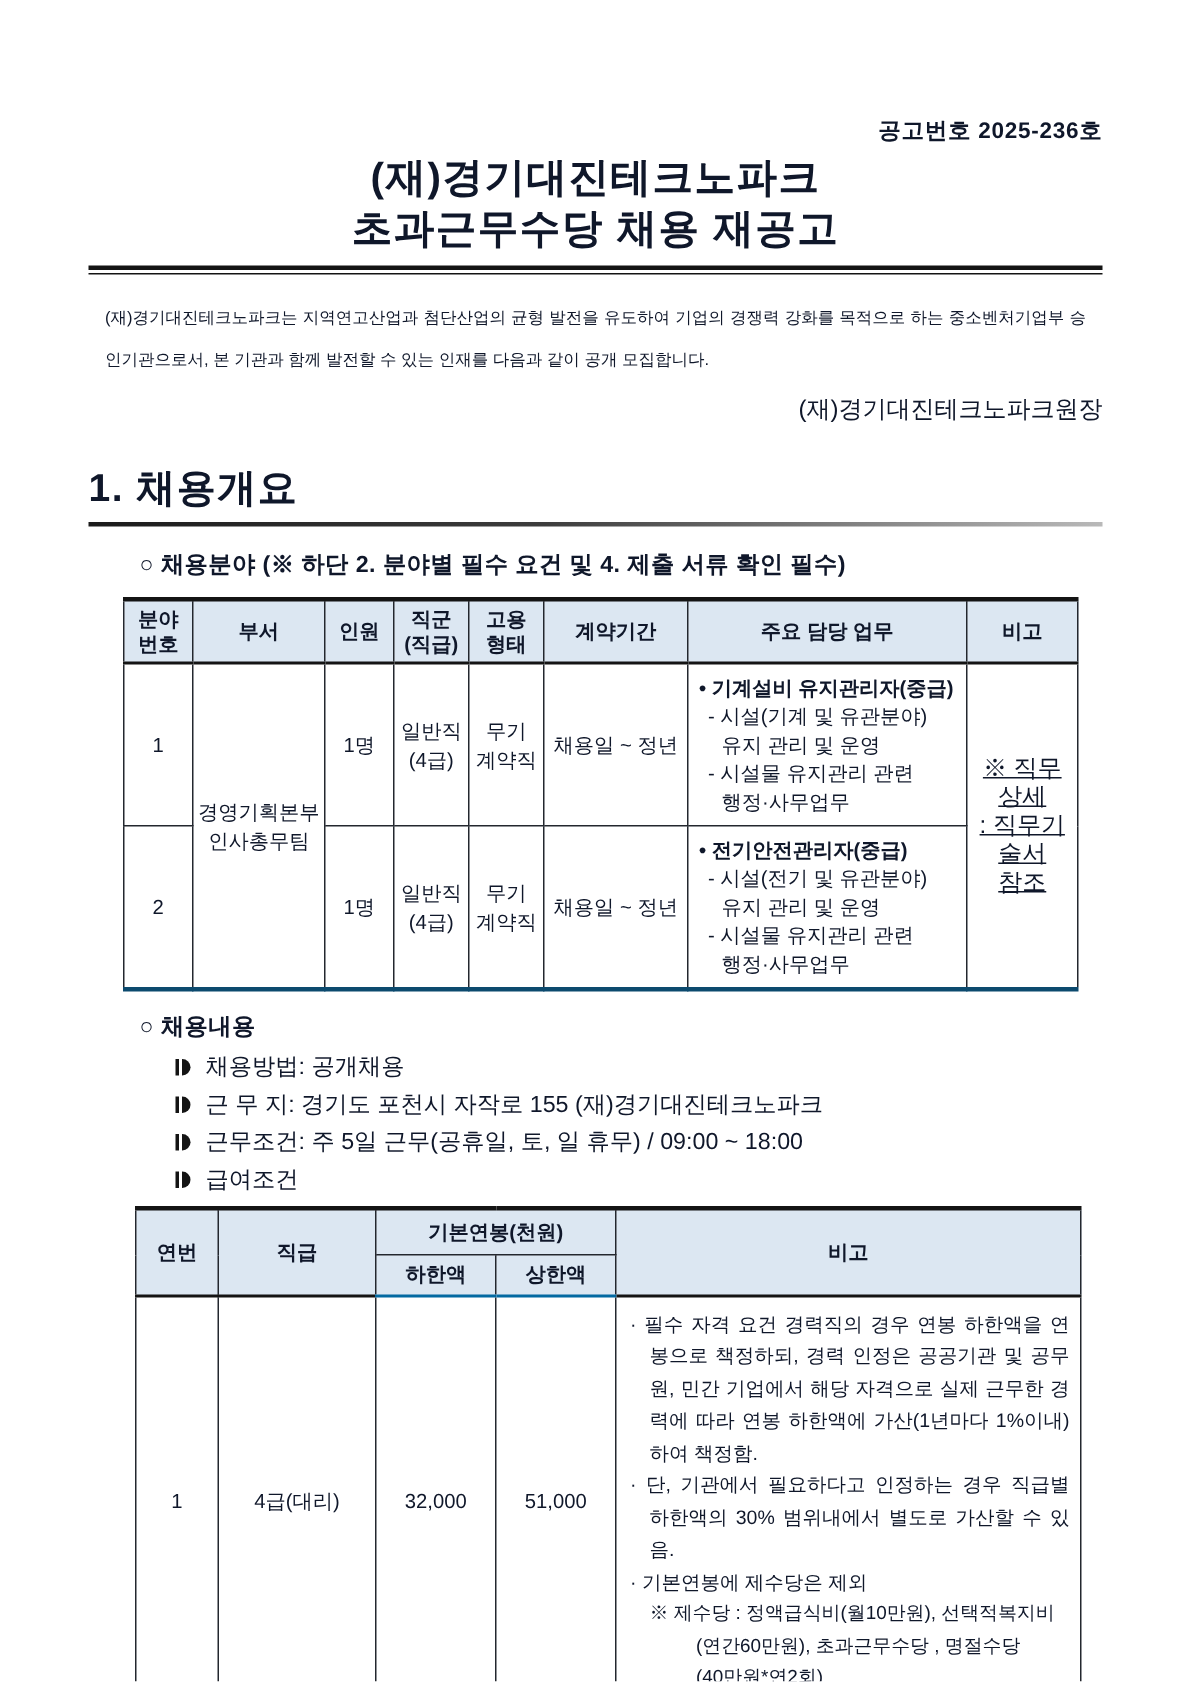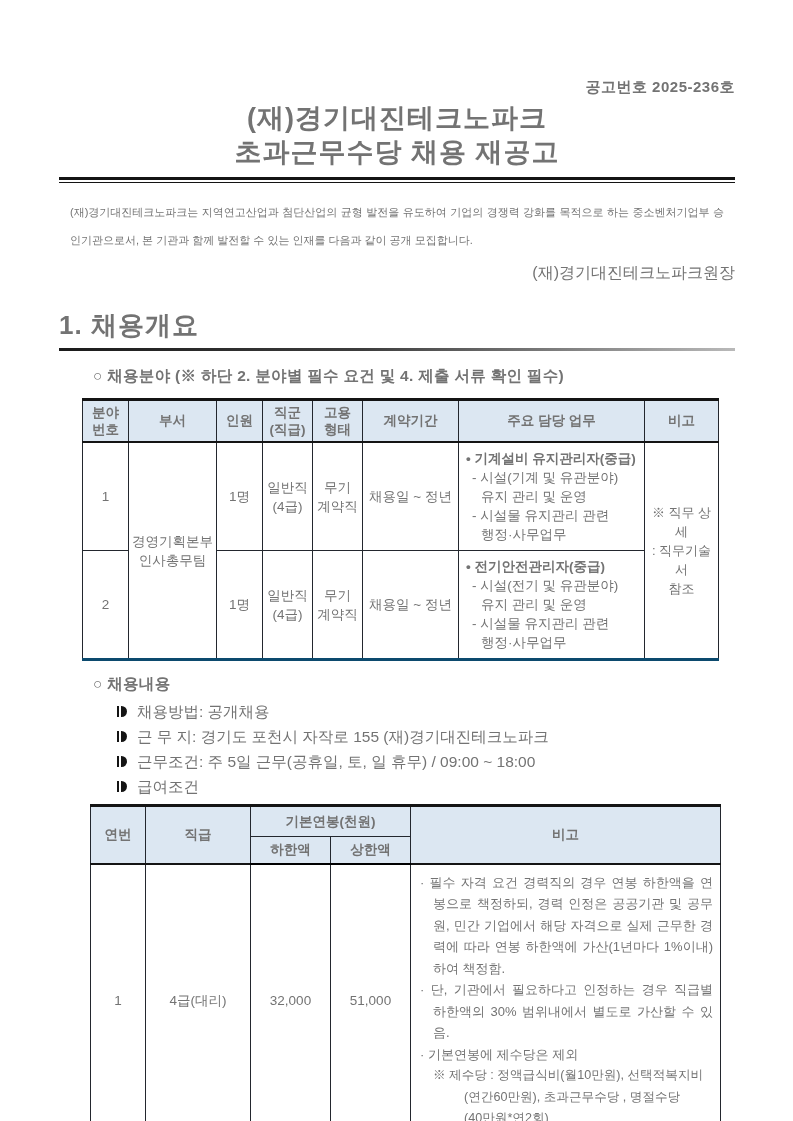--- a/index.html
+++ b/index.html
@@ -1,20 +1,20 @@
 <!DOCTYPE html>
 <html><head>
 <meta charset="utf-8">
 <style>
   html,body{margin:0;padding:0;background:#ffffff;}
   .page{
     width:793px;height:1121px;box-sizing:border-box;
     padding:78px 58px 0 59px;
     font-family:"Liberation Sans",sans-serif;
-    color:#737373;background:#ffffff;overflow:hidden;position:relative;
+    color:#0f172a;background:#ffffff;overflow:hidden;position:relative;
   }
   .pre{white-space:pre-line;}
 
   .notice-no{text-align:right;font-size:15px;font-weight:700;letter-spacing:.5px;}
 
   .title{margin-top:4px;text-align:center;font-size:27px;font-weight:800;line-height:34px;letter-spacing:1px;}
   .double-rule{margin-top:8px;height:2px;border-top:3px solid #141414;border-bottom:1px solid #141414;}
 
   .intro{margin:15px 11px 0;font-size:11px;line-height:28px;text-align:justify;word-break:break-all;}
   .signature{margin-top:9px;text-align:right;font-size:16px;}
@@ -31,34 +31,34 @@
 
   .t1{margin:11px 0 0 23px;width:636px;font-size:13.5px;
       border-top:3px solid #141414;border-bottom:3px solid #0c4a6e;}
   .t1 thead tr{height:43px;}
   .t1 thead th{border-bottom:2px solid #141414;line-height:17px;}
   .t1 tbody tr{height:96px;}
   .t1 td{text-align:center;vertical-align:middle;line-height:19px;}
   .duties{text-align:left !important;padding:6px 5px 6px 7px;line-height:19.5px;}
   .duty-title{font-weight:800;}
   .duty-item{padding-left:15px;text-indent:-9px;word-break:keep-all;}
-  .note-cell{line-height:20px;font-size:13px;}
+  .note-cell{line-height:20px;font-size:16px;text-decoration:underline;}
 
   .blist{margin:7px 0 0 30px;padding:0;list-style:none;font-size:15.5px;}
   .blist li{margin-top:8px;display:flex;align-items:center;line-height:17px;padding-left:28px;}
   .sq-bullet{width:10px;height:11px;margin-right:10px;flex:0 0 auto;
       background:linear-gradient(to right,#141414 0 2.5px,#ffffff 2.5px 4.5px,#141414 4.5px 100%);
       border-radius:0 6px 6px 0;}
 
   .t2{margin:9px 0 0 31px;width:630px;font-size:13.5px;
       border-top:3px solid #141414;border-bottom:3px solid #141414;}
   .t2 thead tr.r1{height:31px;}
   .t2 thead tr.r2{height:27px;}
   .t2 thead{border-bottom:2px solid #141414;}
-  .t2 thead tr.r2 th{border-bottom:2px solid #000000;}
+  .t2 thead tr.r2 th{border-bottom:2px solid #0369a1;}
   .t2 tbody tr{height:197px;}
   .t2 td{text-align:center;vertical-align:middle;}
   .remarks{text-align:left !important;padding:7px 7px 7px 9px;font-size:13px;line-height:21.5px;vertical-align:middle;}
   .remark{margin:0;padding-left:13px;text-indent:-13px;text-align:justify;word-break:break-all;}
   .remark .b{display:inline;}
   .remark-note{margin:0;padding-left:44px;text-indent:-31px;font-size:12.6px;word-break:keep-all;}
 </style>
 </head>
 <body>
 

